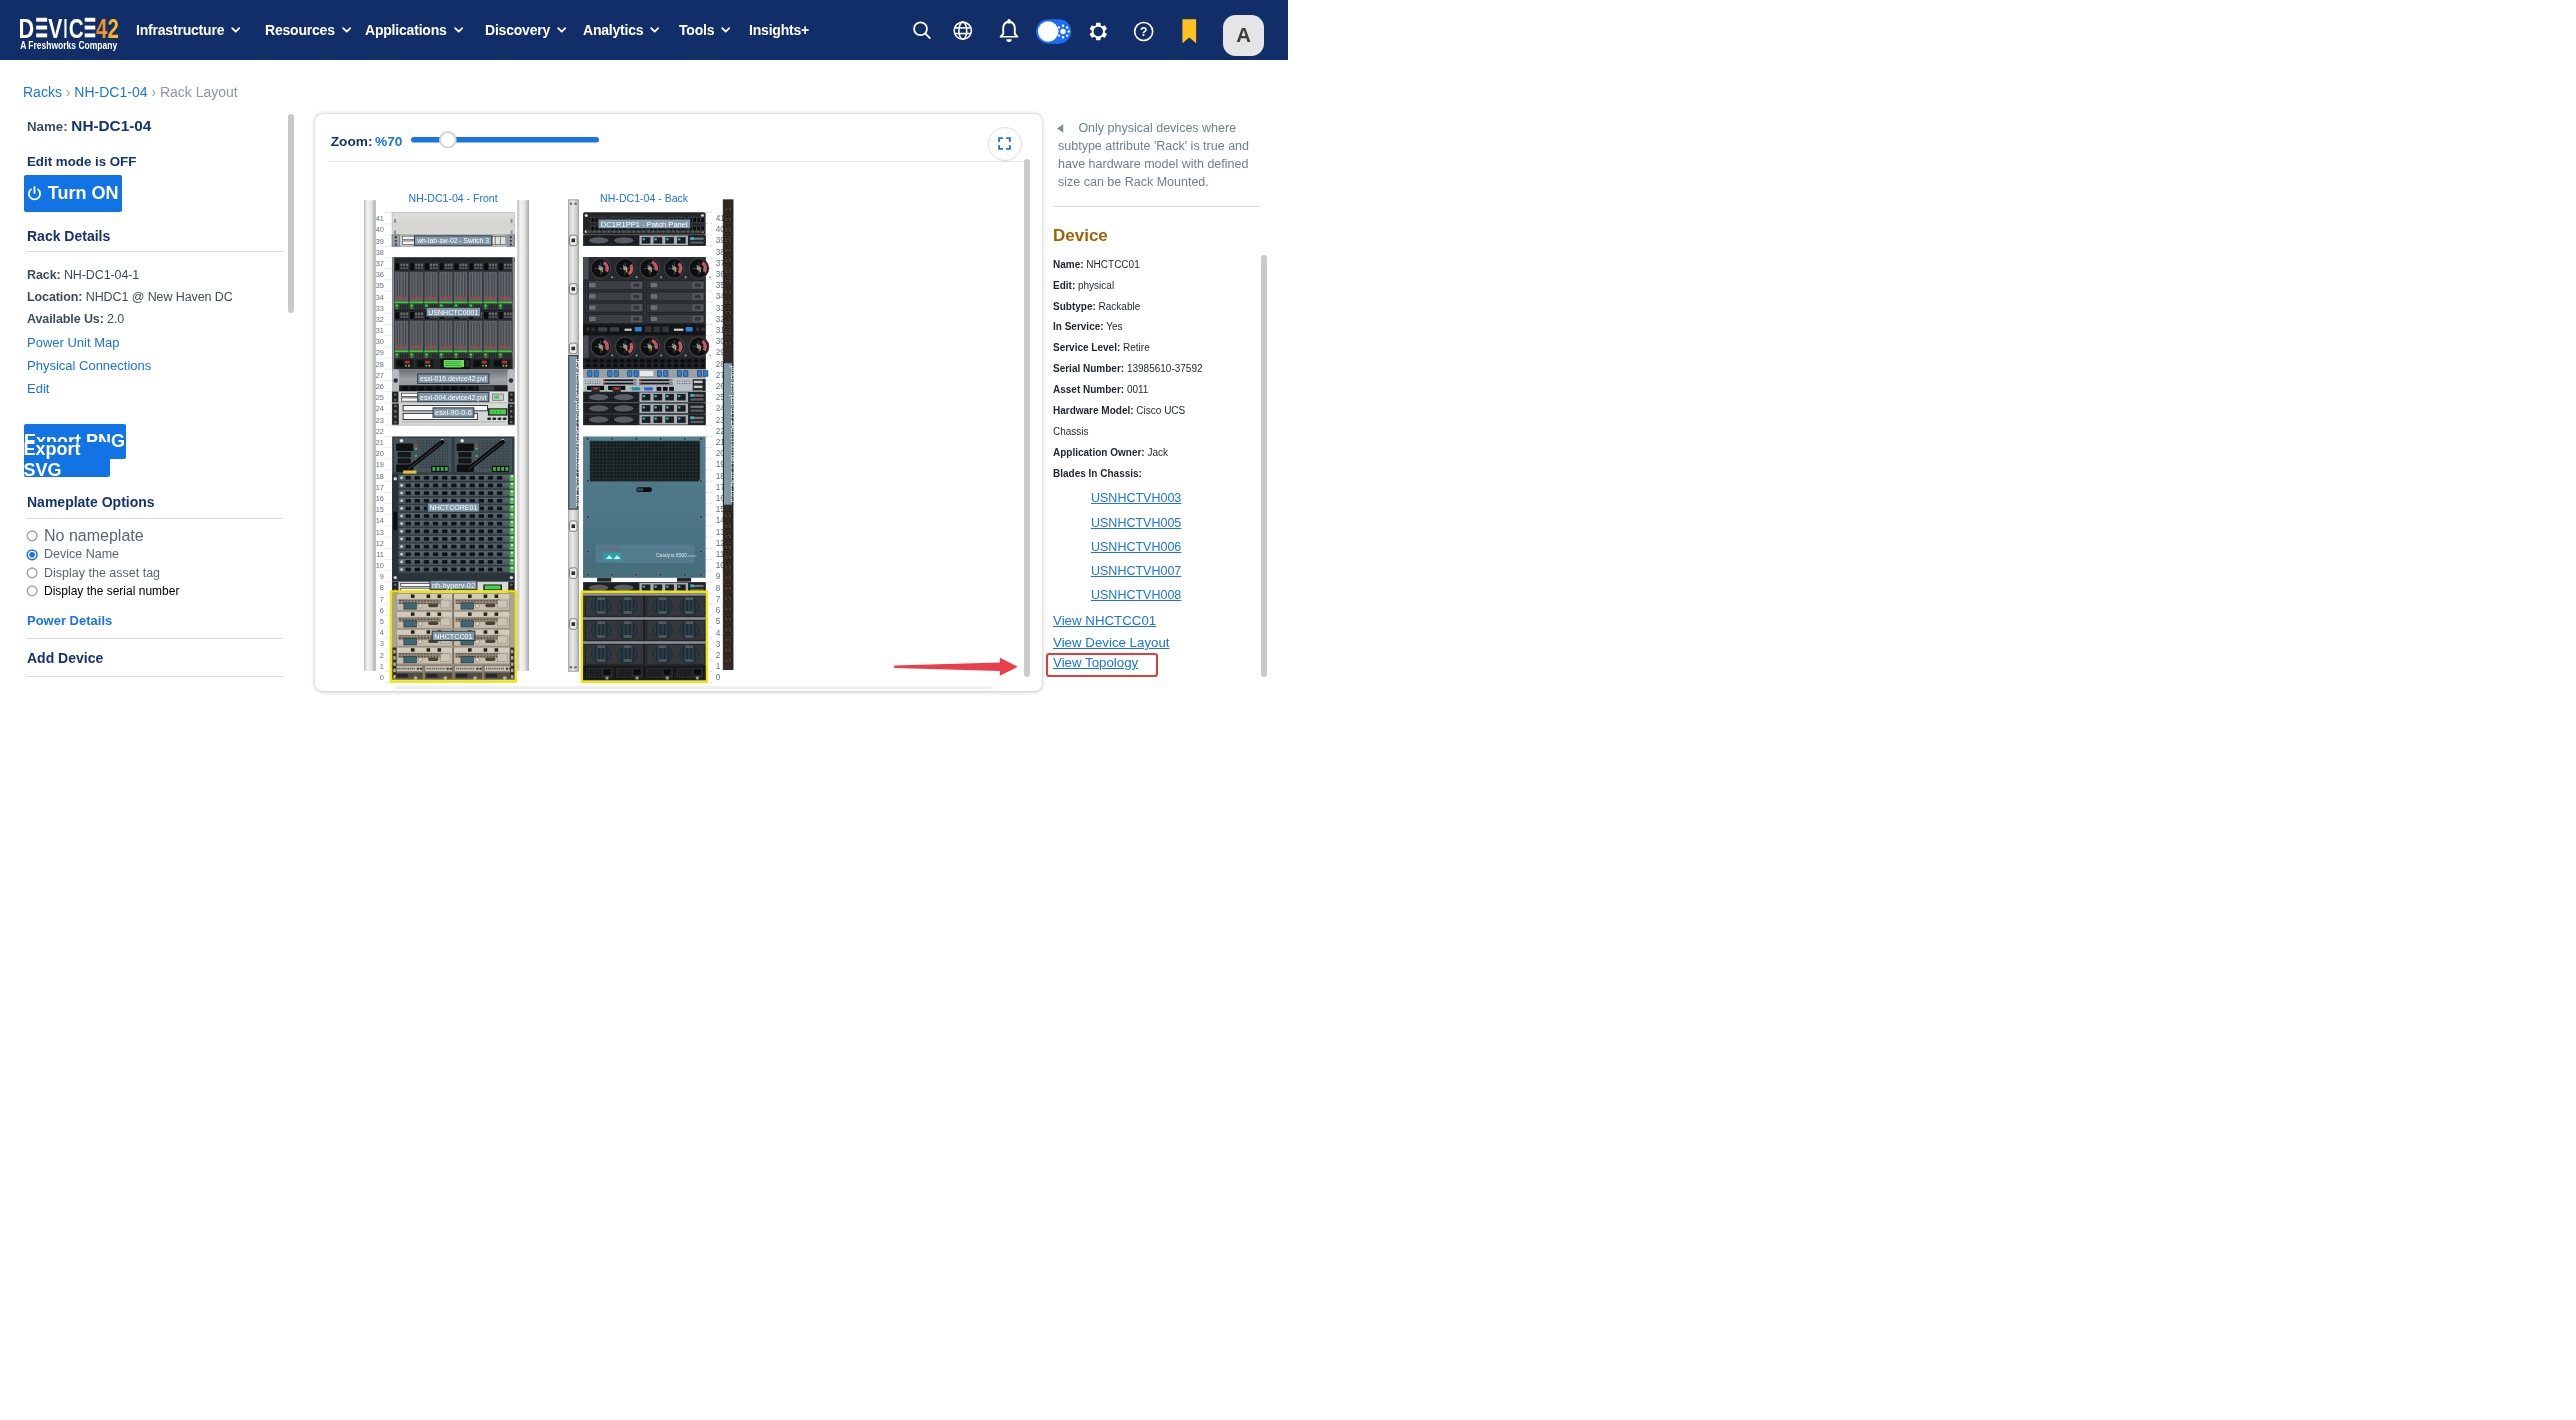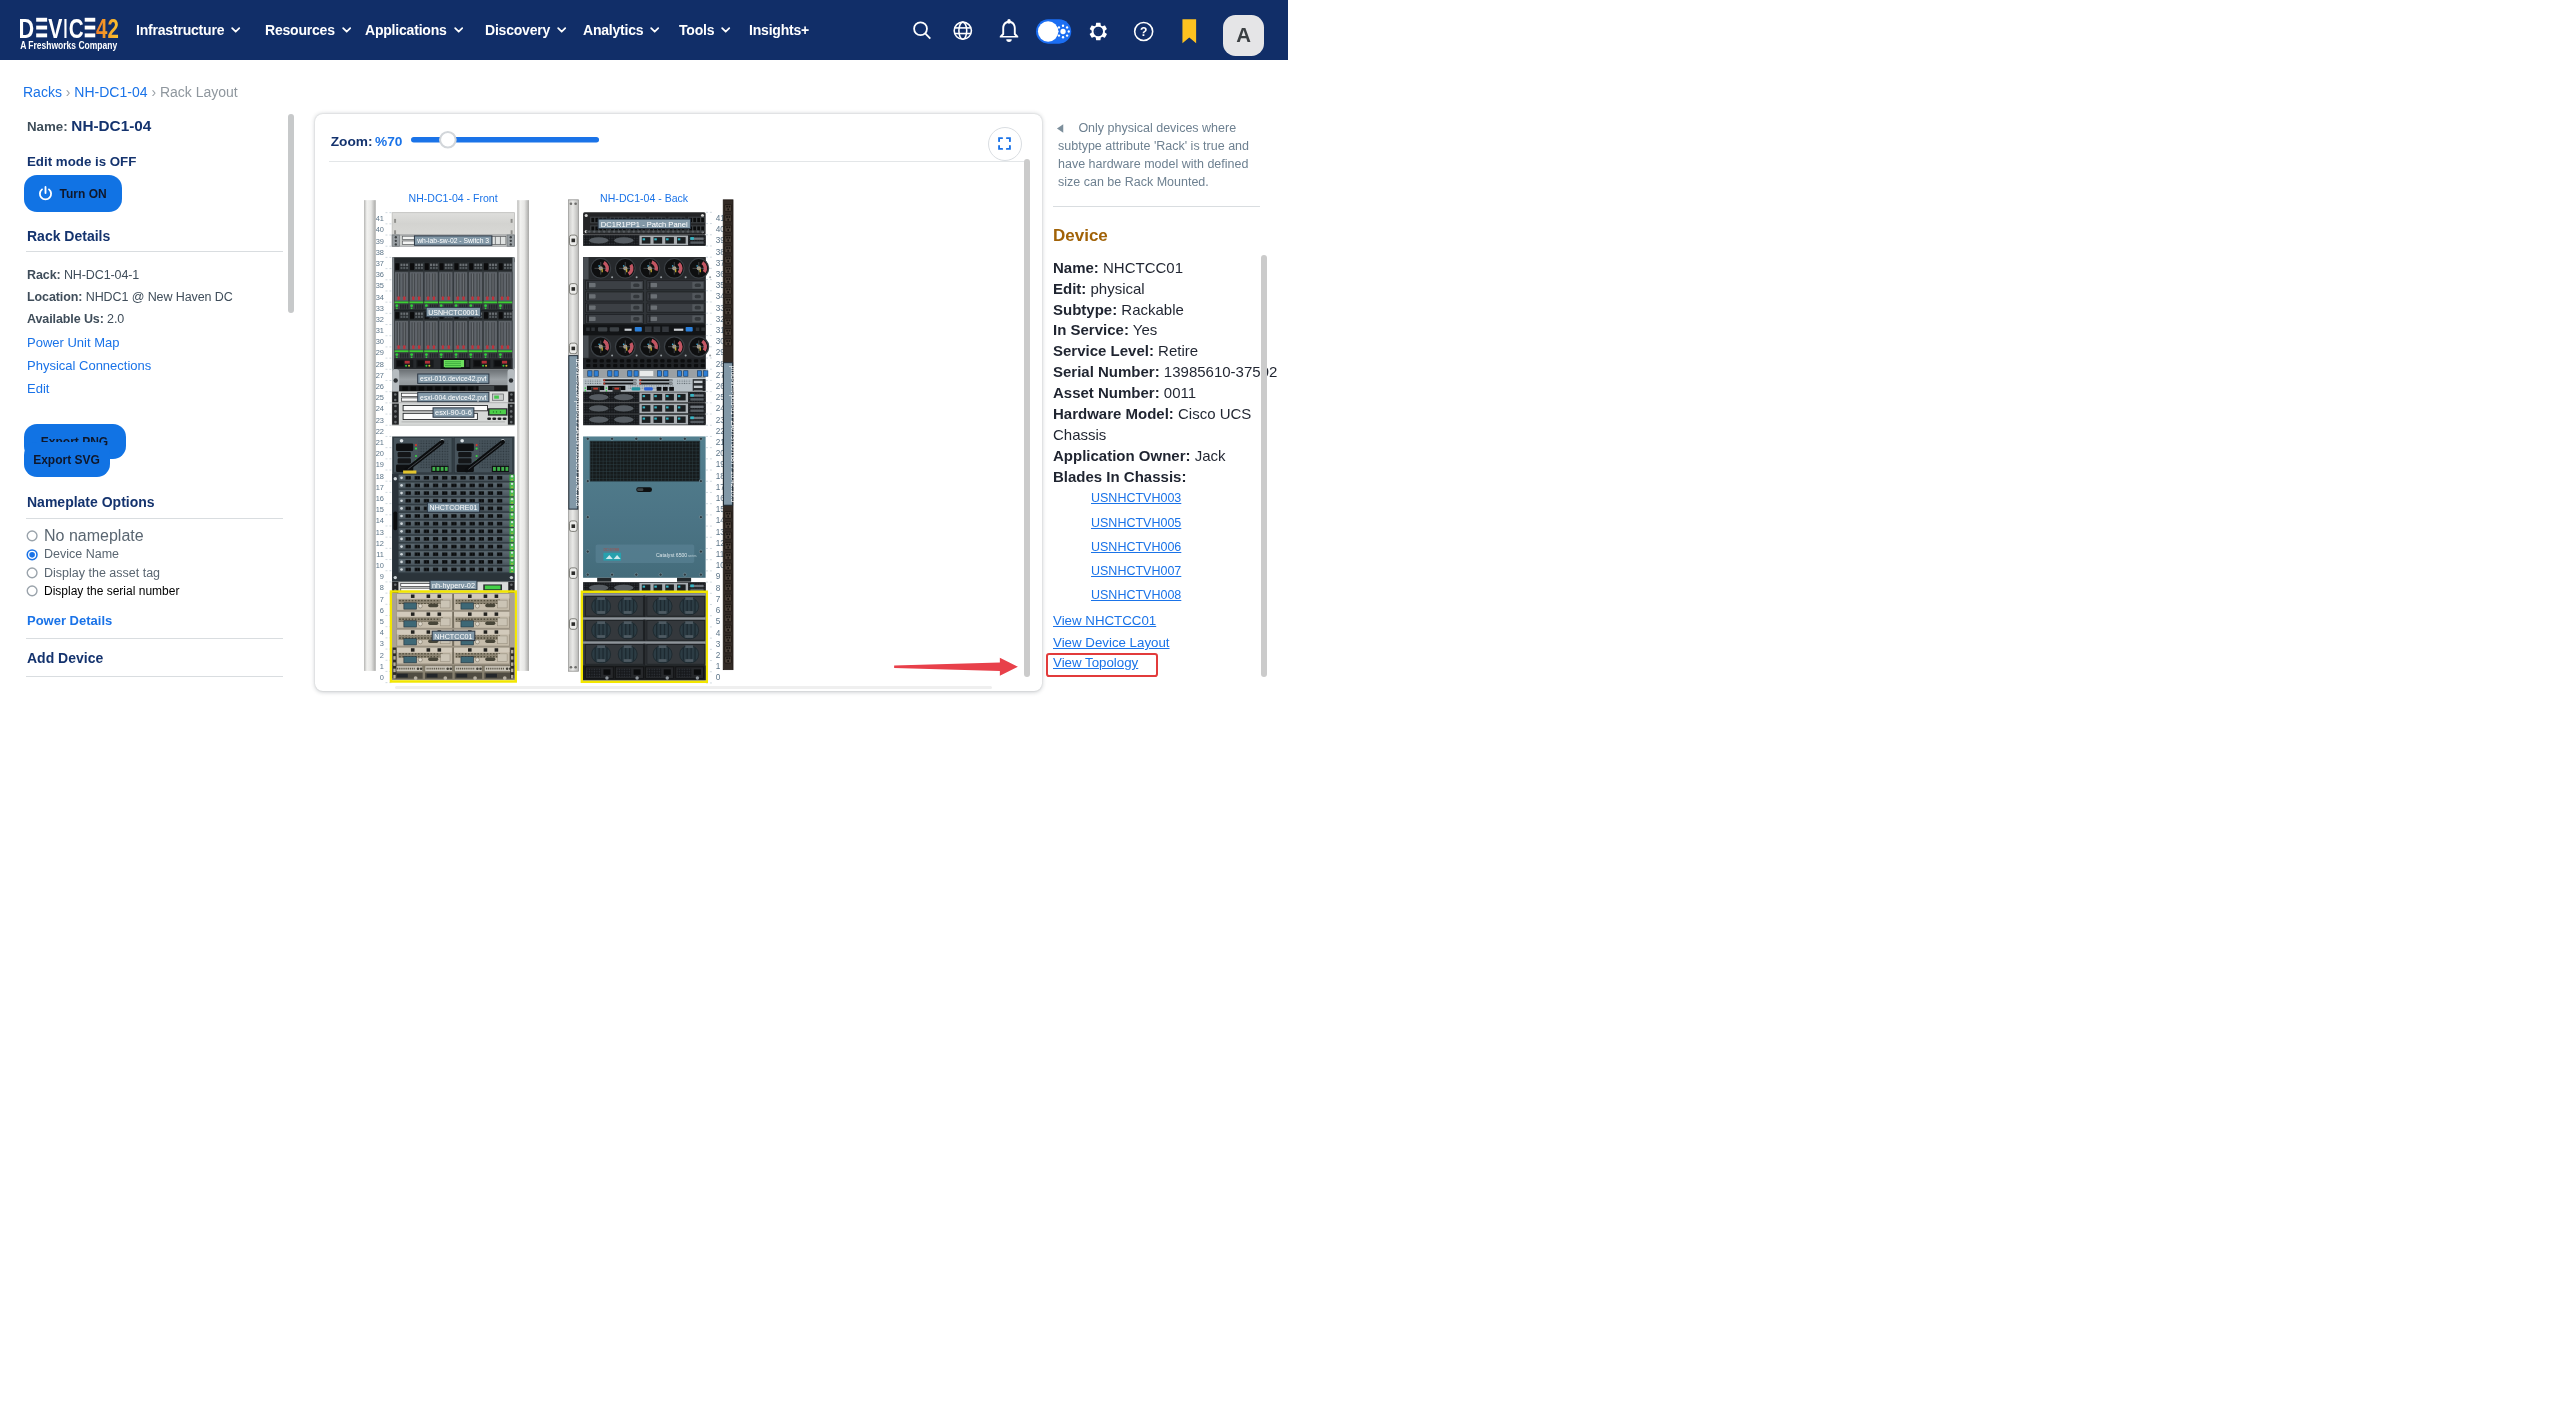--- a/index.html
+++ b/index.html
@@ -2,27 +2,27 @@
 <html style="font-size:12.5px"><head><meta charset="utf-8">
 <style>
 *{margin:0;padding:0;box-sizing:border-box}
 html,body{width:1288px;height:710px;background:#fff;font-family:"Liberation Sans",sans-serif;overflow:hidden}
 #page{position:relative;width:1288px;height:710px;background:#fff}
 .abs{position:absolute}
 .nav{position:absolute;left:0;top:0;width:1288px;height:60px;background:#112e68}
 .mi{position:absolute;top:22px;color:#fff;font-size:14px;font-weight:600;letter-spacing:-0.2px;white-space:nowrap}
 .chev{display:inline-block;margin-left:7px;vertical-align:1.6px}
 .blue{color:#1a73e8}
-.btn{position:absolute;background:#1173e4;border-radius:13px;color:#0f172a;font-size:12px;font-weight:bold;display:flex;align-items:center;justify-content:center}
+.btn{position:absolute;background:#1173e4;border-radius:2px;color:#ffffff;font-size:18px;font-weight:bold;display:flex;align-items:center;justify-content:center}
 .h2{position:absolute;color:#14336e;font-weight:bold;font-size:14px;white-space:nowrap}
 .line{position:absolute;color:#3f4d5a;font-size:12.5px;letter-spacing:-0.1px;white-space:nowrap}
 .link{position:absolute;color:#1a73e8;font-size:13px;white-space:nowrap}
 .hr{position:absolute;height:0.8px;background:#d9dde0}
 .rlab{font-weight:bold;color:#1f2430}
-.rline{position:absolute;color:#1f2430;font-size:15px;white-space:nowrap}
+.rline{position:absolute;color:#1f2430;font-size:10px;white-space:nowrap}
 .rlink{position:absolute;color:#1a73e8;font-size:12.5px;text-decoration:underline;white-space:nowrap}
 .thumb{position:absolute;background:#c7c9ca;border-radius:3.1px}
 #card{position:absolute;left:315px;top:114px;width:727px;height:577px;background:#fff;border-radius:7.8px;box-shadow:0 0.8px 4.7px rgba(40,50,60,.28), 0 0 1.6px rgba(40,50,60,.12)}
 text{font-family:"Liberation Sans",sans-serif}
 </style></head><body>
 <div id="page">
 
 <div class="nav">
  <svg class="abs" style="left:20.4px;top:17px" width="102" height="36" viewBox="0 0 130 46">
   <defs>

